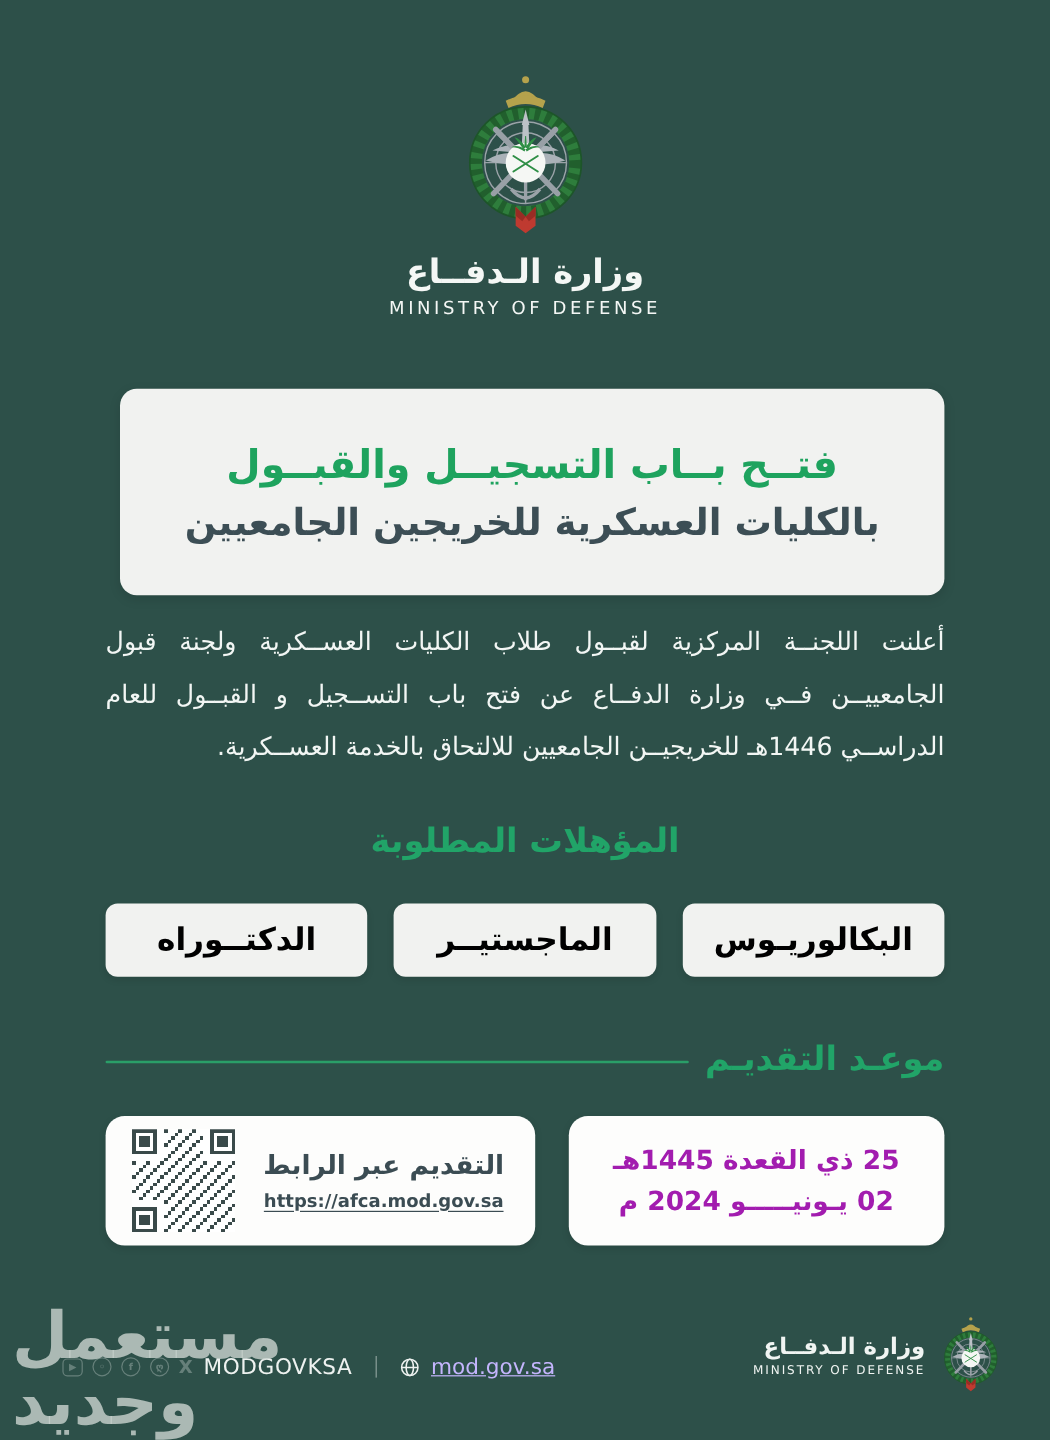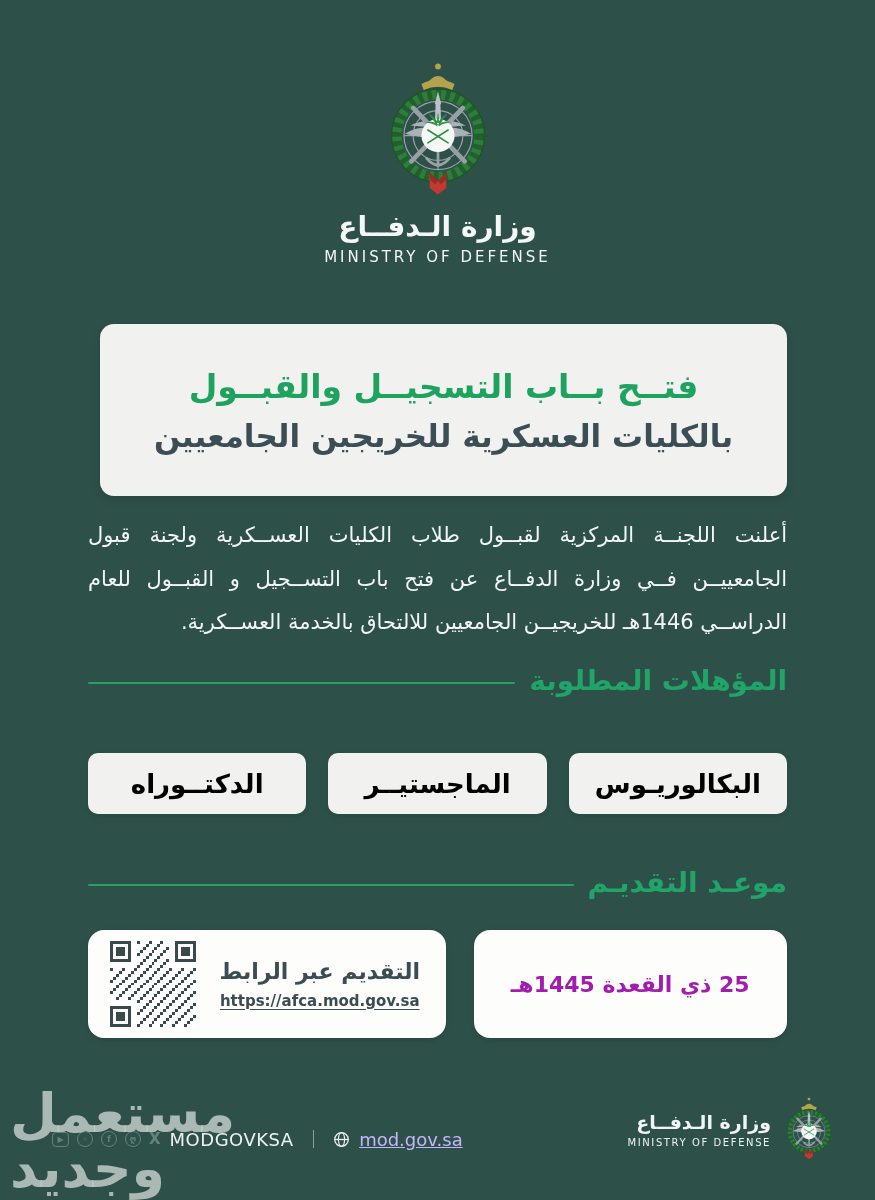--- a/index.html
+++ b/index.html
@@ -36,21 +36,21 @@
   }
 
   
   .section-row {
     position:absolute; left:88px; right:88px; height:40px;
     display:flex; direction:rtl; align-items:center; gap:14px;
   }
   .section-row h2 { color:#22a express 56px; }
   .section-title { color:#21a468; font-size:28px; font-weight:bold; white-space:nowrap; }
   .rule { flex:1; height:2.5px; background:#2a9e68; border-radius:2px; margin-top:6px; }
-  .row-qual { top:660px; }
+  .row-qual { top:684px;flex-direction:column; }
   .row-date { top:862px; }
 
   
   .buttons-row {
     position:absolute; left:88px; right:88px; top:753px;
     display:flex; direction:rtl; gap:22px;
   }
   .qual-btn {
     flex:1; height:61px; background:#f1f2f0; border:none; border-radius:10px;
     font-family:"DejaVu Sans", sans-serif; font-size:26px; font-weight:bold; color:#000000;
@@ -206,20 +206,21 @@
 </div>
 
 <div class="section-row row-date">
   <h2 class="section-title">موعـد التقديـم</h2>
   <div class="rule"></div>
 </div>
 
 <div class="cards-row">
   <div class="date-card">
     <div>25 ذي القعدة 1445هـ</div>
+    <div>02 يـونيـــــو 2024 م</div>
   </div>
   <div class="qr-card">
     <svg class="qr-svg" viewBox="0 0 29 29" shape-rendering="crispEdges">
       <rect x="0" y="0" width="29" height="29" fill="#ffffff"></rect>
       <g class="modules" fill="#3a4a4a">
           <rect x="9" y="0" width="1" height="1"></rect>
           <rect x="13" y="0" width="1" height="1"></rect>
           <rect x="17" y="0" width="1" height="1"></rect>
           <rect x="12" y="1" width="1" height="1"></rect>
           <rect x="16" y="1" width="1" height="1"></rect>

